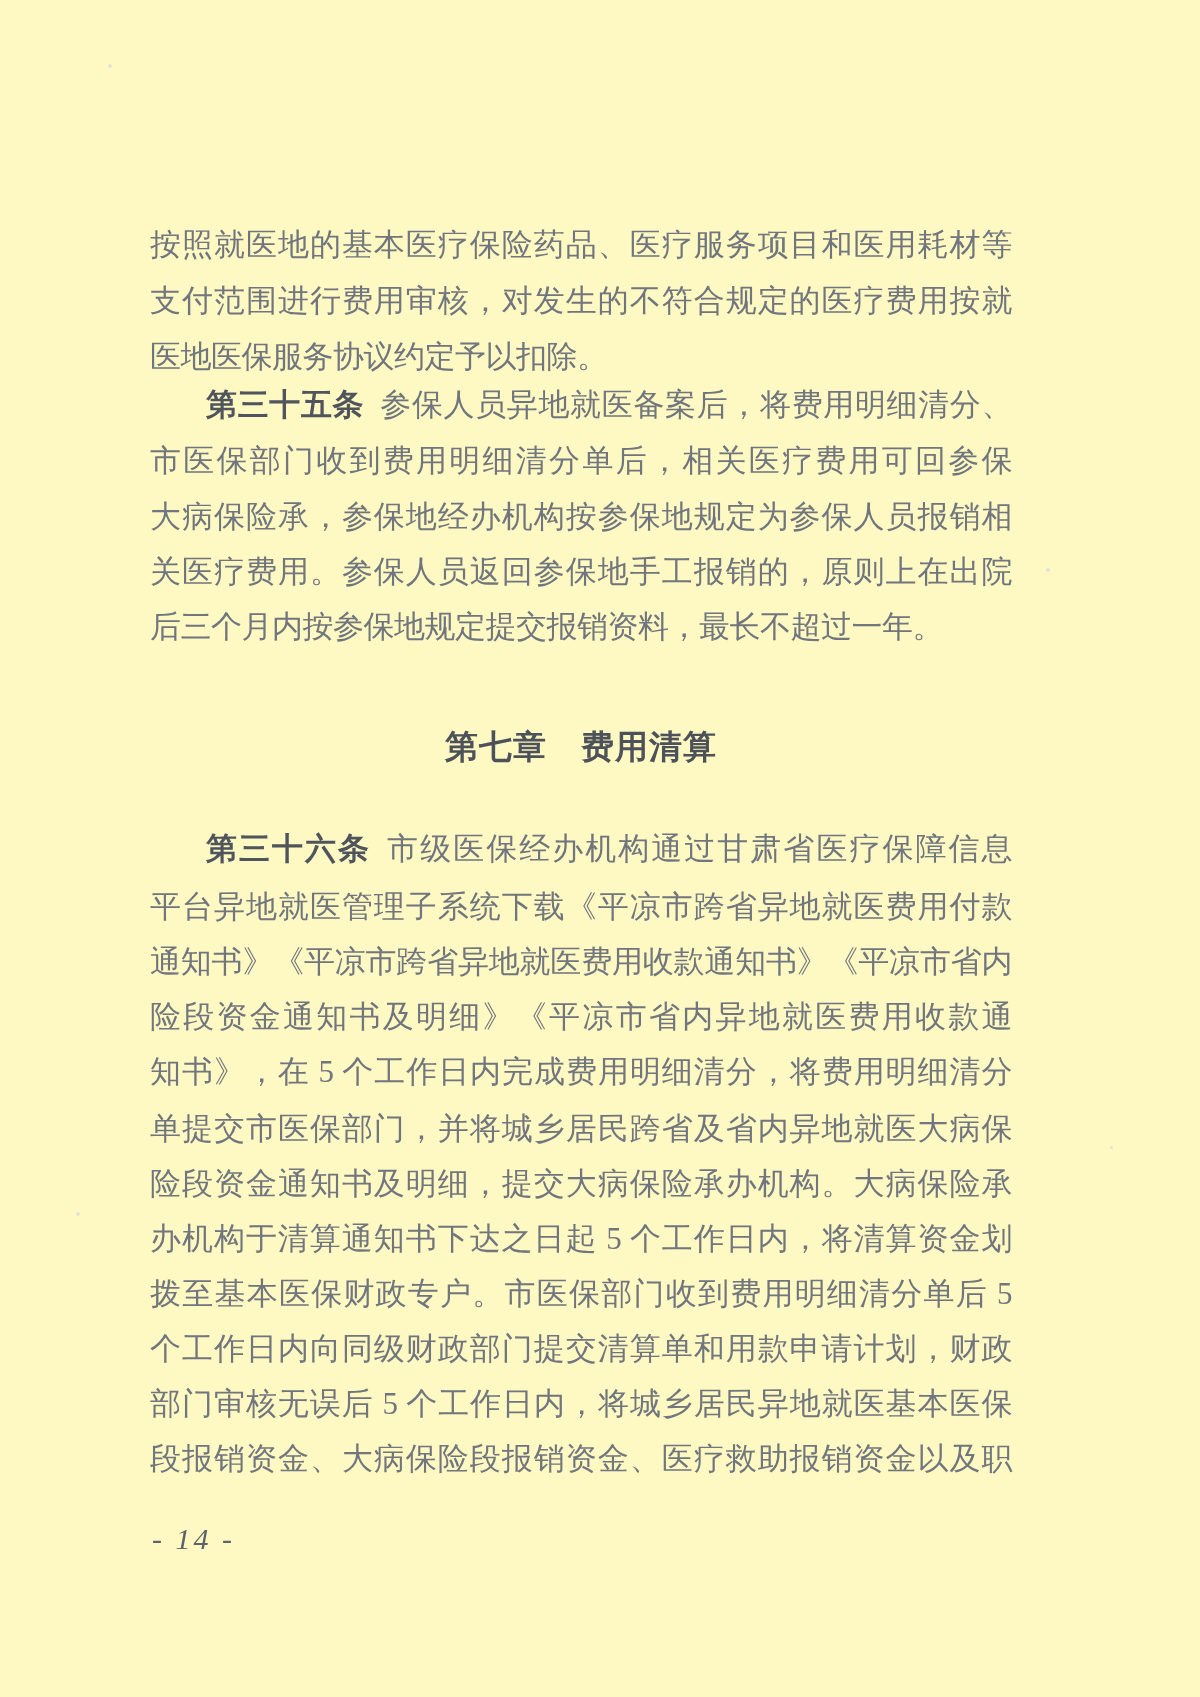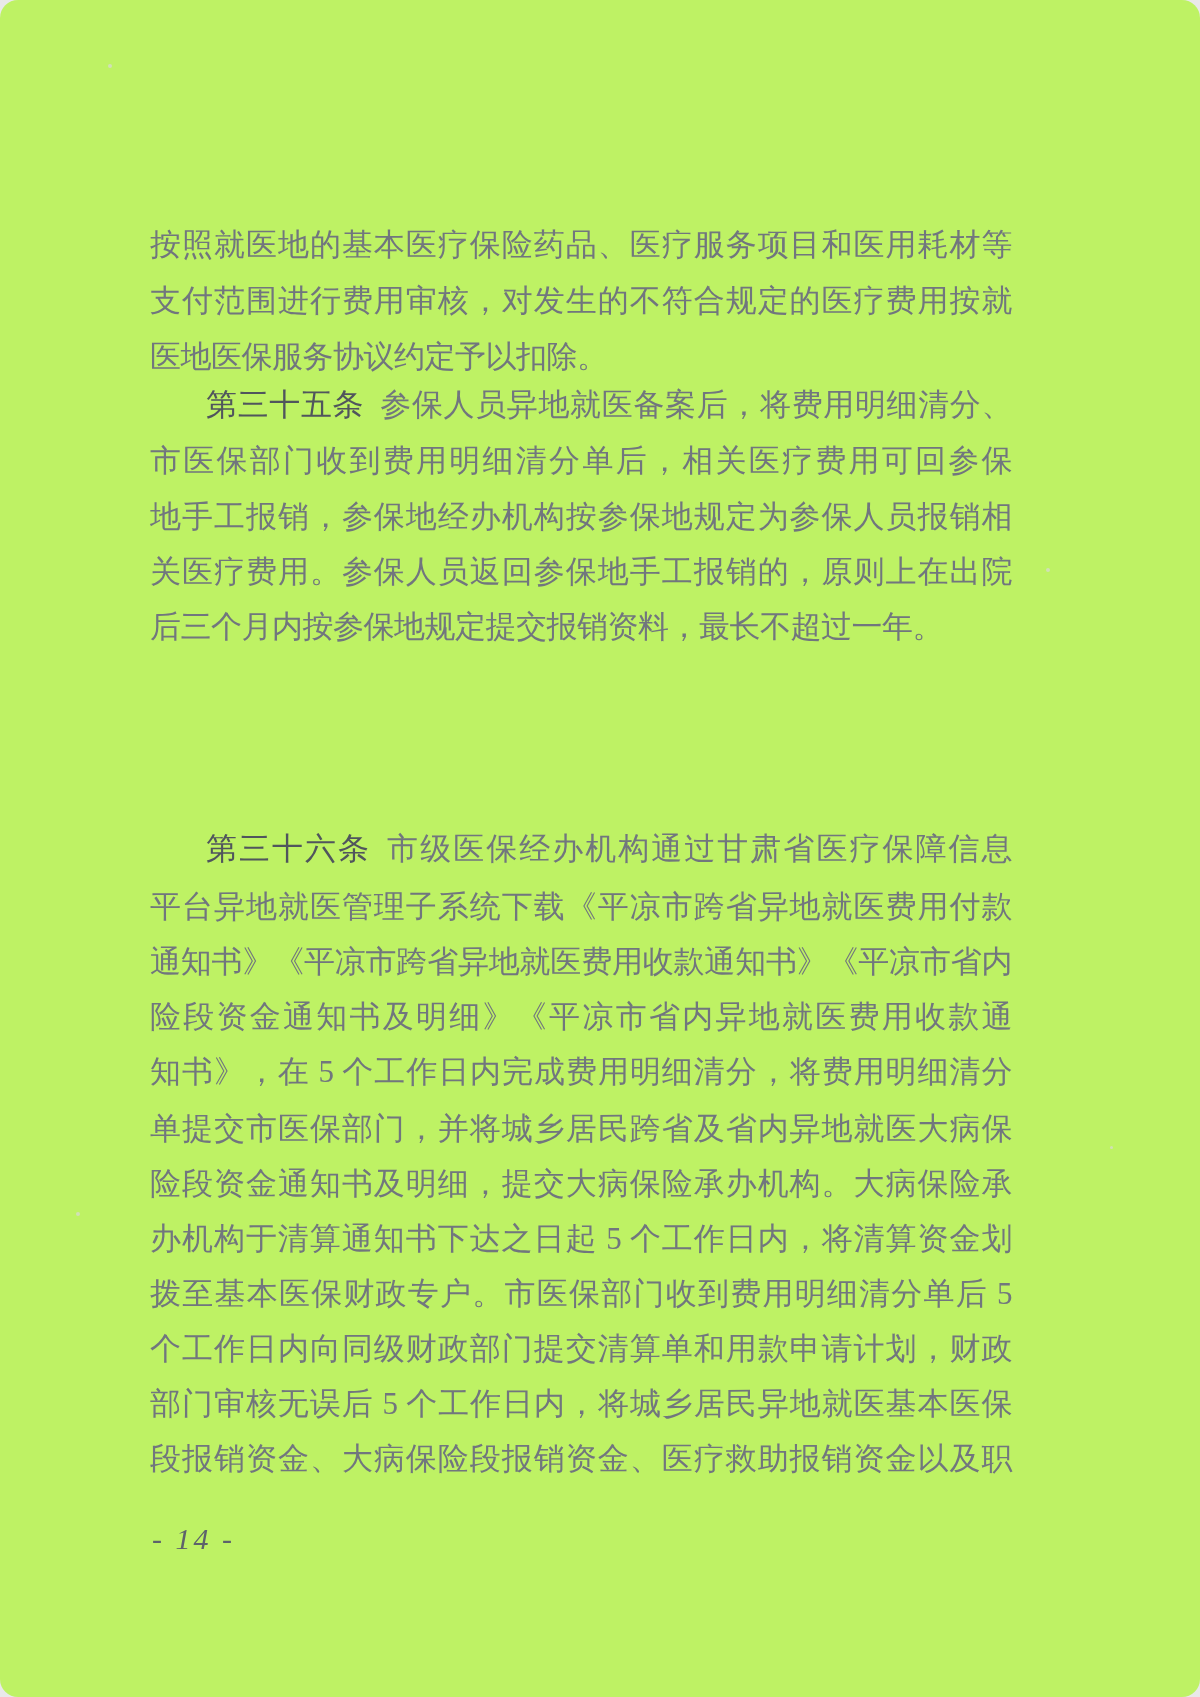--- a/index.html
+++ b/index.html
@@ -5,24 +5,23 @@
   html, body {
     margin: 0;
     padding: 0;
     background: #e9e9e9;
   }
   .page {
     position: relative;
     width: 1200px;
     height: 1697px;
     margin: 0 auto;
-    background: #bef264;
+    background: #fef9c3;
     overflow: hidden;
     font-family: "Liberation Serif", "DejaVu Serif", serif;
-    border-radius: 18px;
   }
   
   .tl {
     position: absolute;
     left: 150px;
     width: 862px;
     height: 46px;
     line-height: 46px;
     font-size: 31px;
     letter-spacing: -0.5px;
@@ -32,21 +31,21 @@
   .just {
     text-align: justify;
     text-align-last: justify;
     text-justify: inter-character;
   }
   .firstline {
     padding-left: 56px;
     width: 806px;
   }
   .term {
-    font-weight: normal;
+    font-weight: bold;
     color: #50555d;
     margin-right: 16px;
   }
   .chapter {
     position: absolute;
     left: 150px;
     width: 862px;
     height: 50px;
     line-height: 50px;
     text-align: center;
@@ -82,25 +81,26 @@
     <div class="tl just" style="top:222px">按照就医地的基本医疗保险药品、医疗服务项目和医用耗材等</div>
     <div class="tl just" style="top:278px">支付范围进行费用审核，对发生的不符合规定的医疗费用按就</div>
     <div class="tl" style="top:334px">医地医保服务协议约定予以扣除。</div>
   </div>
 
   <div>
     <div class="tl just firstline" style="top:382px">
       <span class="term">第三十五条</span><span>参保人员异地就医备案后，将费用明细清分、</span>
     </div>
     <div class="tl just" style="top:438px">市医保部门收到费用明细清分单后，相关医疗费用可回参保</div>
-    <div class="tl just" style="top:494px">地手工报销，参保地经办机构按参保地规定为参保人员报销相</div>
+    <div class="tl just" style="top:494px">大病保险承，参保地经办机构按参保地规定为参保人员报销相</div>
     <div class="tl just" style="top:549px">关医疗费用。参保人员返回参保地手工报销的，原则上在出院</div>
     <div class="tl" style="top:604px">后三个月内按参保地规定提交报销资料，最长不超过一年。</div>
   </div>
 
+  <div class="chapter" style="top:722px">第七章　费用清算</div>
 
   <div>
     <div class="tl just firstline" style="top:826px">
       <span class="term">第三十六条</span><span>市级医保经办机构通过甘肃省医疗保障信息</span>
     </div>
     <div class="tl just" style="top:884px">平台异地就医管理子系统下载《平凉市跨省异地就医费用付款</div>
     <div class="tl just" style="top:939px">通知书》《平凉市跨省异地就医费用收款通知书》《平凉市省内</div>
     <div class="tl just" style="top:994px">险段资金通知书及明细》《平凉市省内异地就医费用收款通</div>
     <div class="tl just" style="top:1049px">知书》，在 5 个工作日内完成费用明细清分，将费用明细清分</div>
     <div class="tl just" style="top:1106px">单提交市医保部门，并将城乡居民跨省及省内异地就医大病保</div>

